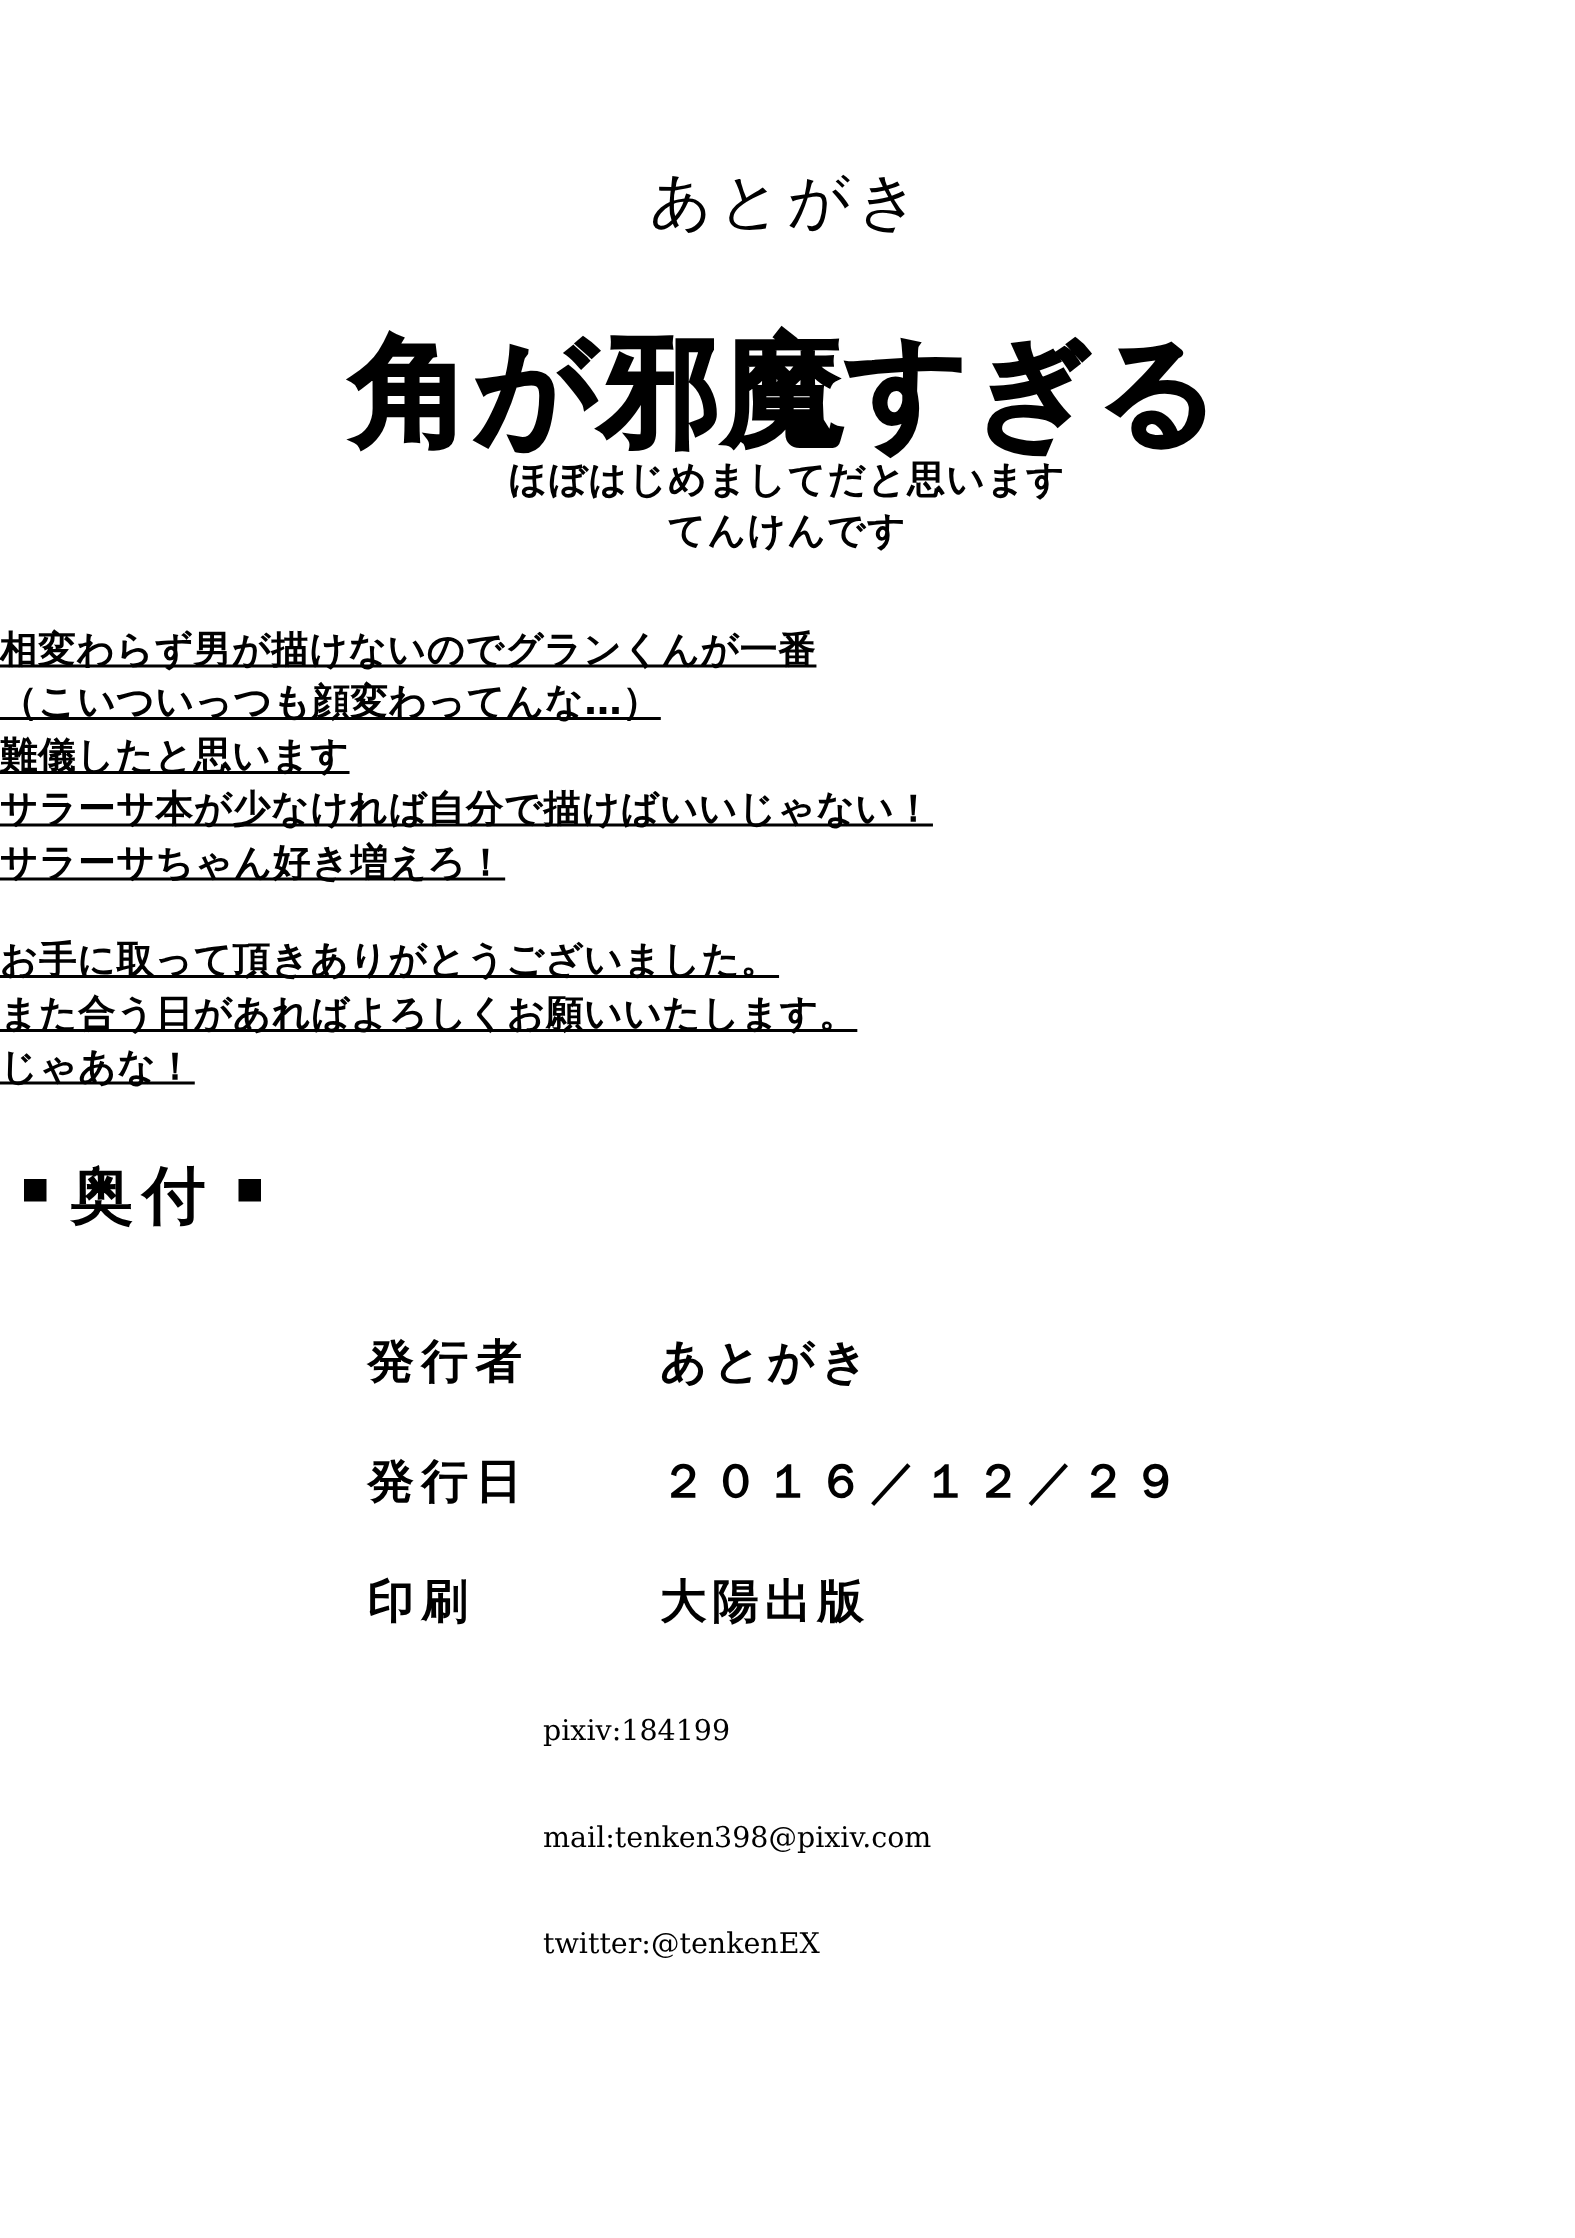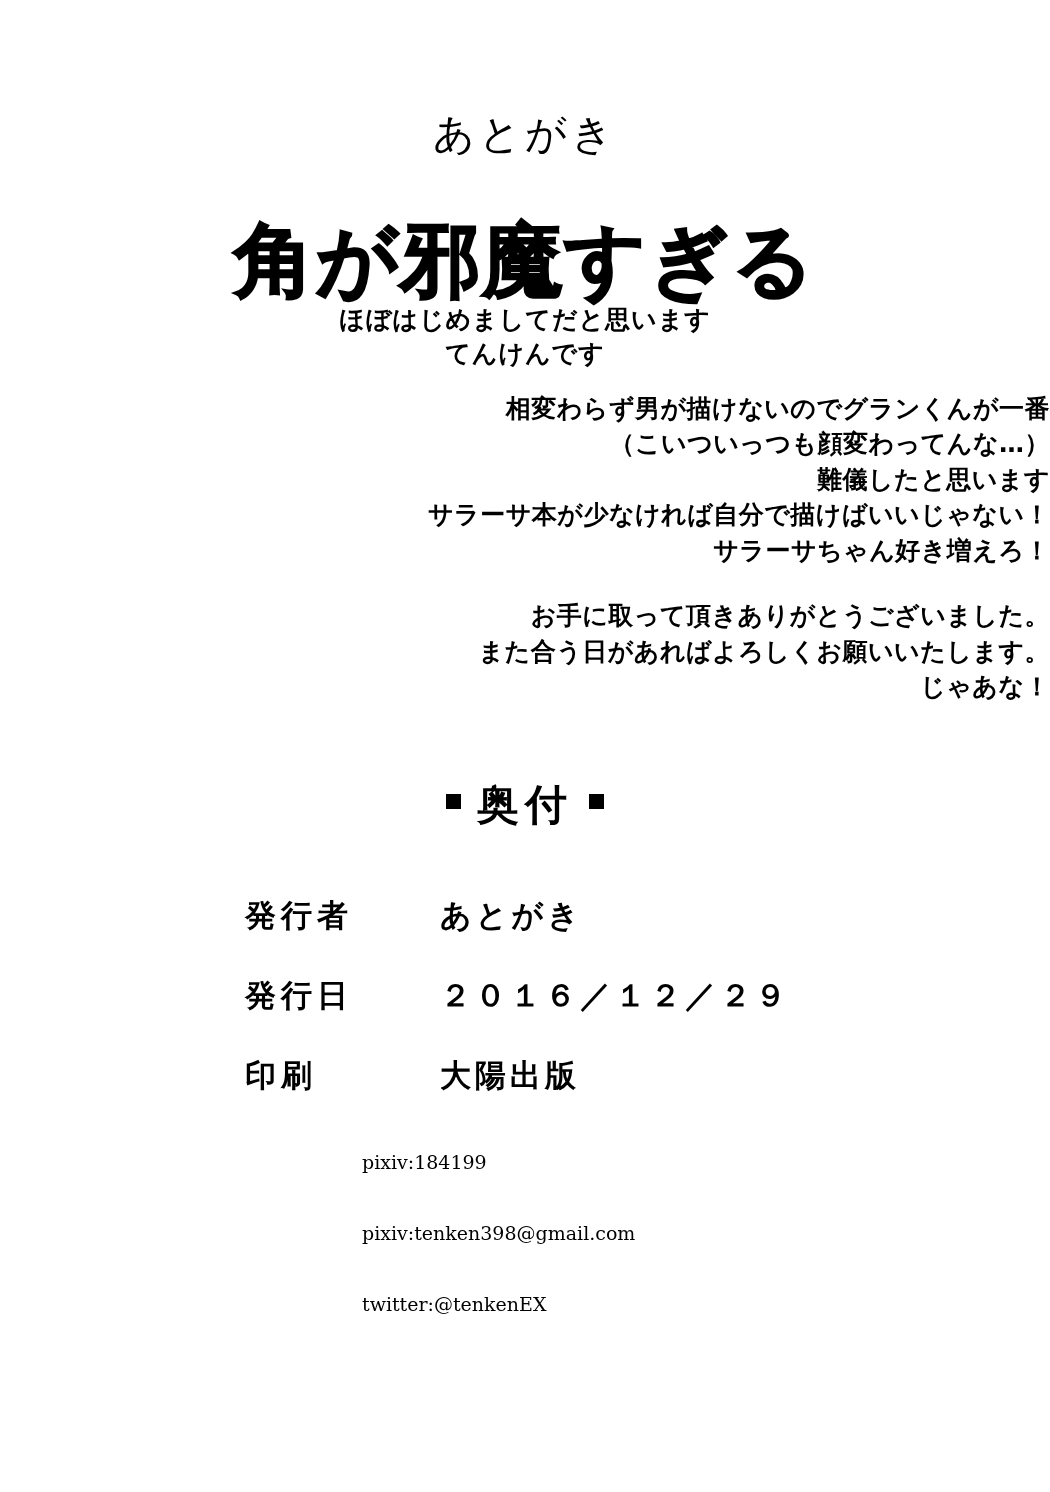--- a/index.html
+++ b/index.html
@@ -46,36 +46,36 @@
     margin-top: 2px;
   }
   .subtitle-line {
     font-size: 25px;
     font-weight: bold;
     line-height: 1.35;
     letter-spacing: 1px;
   }
 
   .body-block {
-    text-align: right;
-    margin-top: 20px;
+    text-align: left;
+    margin-top: 44px;
+    text-decoration: underline;
   }
   .body-line {
     font-size: 25px;
     font-weight: bold;
     line-height: 1.42;
     letter-spacing: 0.5px;
   }
   .spacer-line {
     height: 30px;
   }
 
   .colophon-heading {
-    text-align: center;
-    margin-top: 72px;
+    margin-top: 40px;
     font-size: 42px;
     font-weight: bold;
     letter-spacing: 6px;
   }
   .sq {
     display: inline-block;
     width: 15px;
     height: 15px;
     background: #000;
     vertical-align: middle;
@@ -157,17 +157,17 @@
     </tr>
     <tr>
       <td class="label">印刷</td>
       <td class="value">大陽出版</td>
     </tr>
   </tbody>
     </table>
 
   <div class="contact-block">
     <div class="contact-line">pixiv:184199</div>
-    <div class="contact-line">pixiv:tenken398@gmail.com</div>
+    <div class="contact-line">mail:tenken398@pixiv.com</div>
     <div class="contact-line">twitter:@tenkenEX</div>
   </div>
 
 </div>
 
 </body></html>

